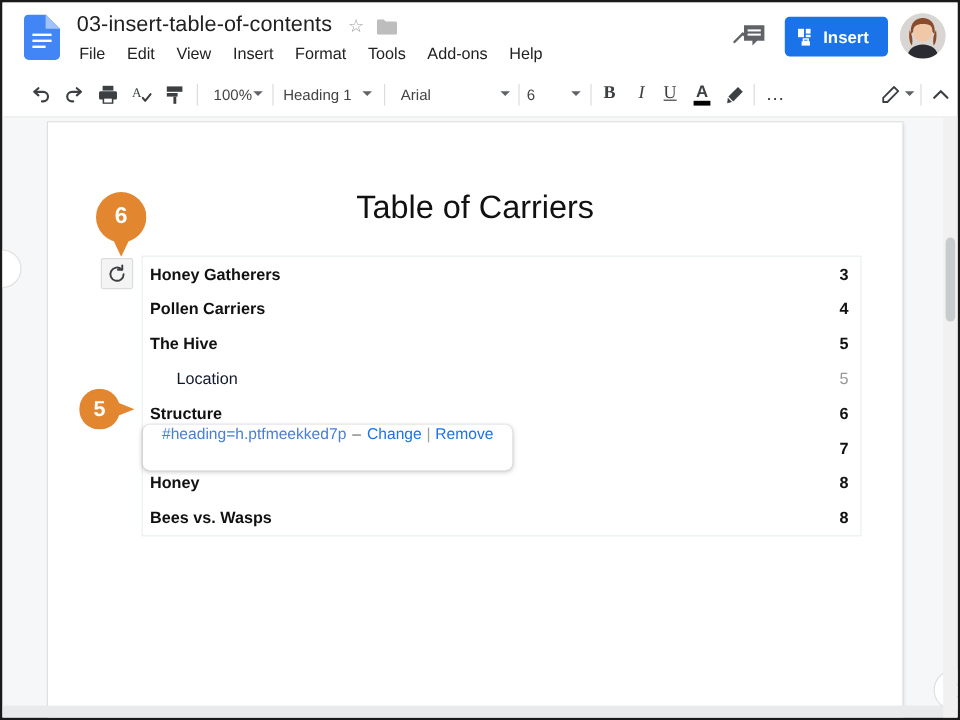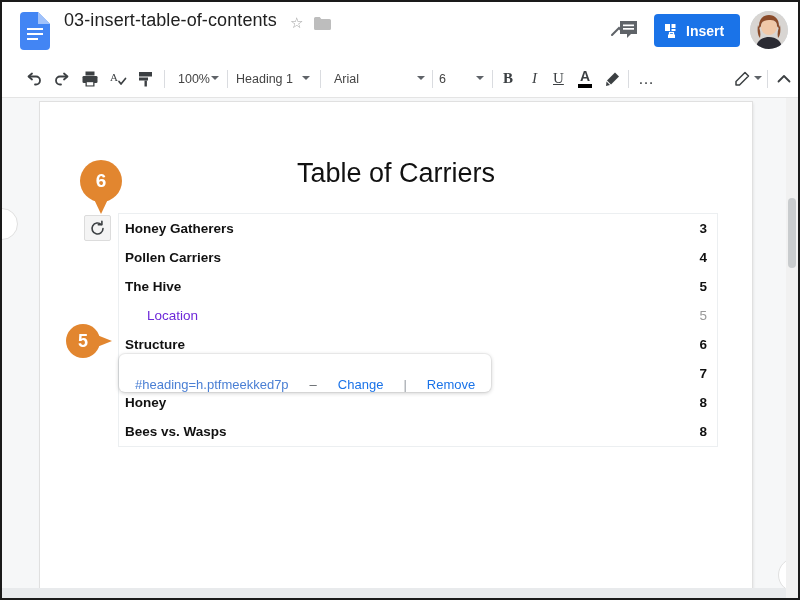--- a/index.html
+++ b/index.html
@@ -117,21 +117,21 @@
   .toc-row {
     position: relative; height: 29px;
     display: flex; align-items: center;
     padding: 0 12px 0 6px;
   }
   .toc-label {
     font-size: 13.5px; font-weight: bold; color: #111;
     white-space: nowrap;
   }
   .toc-row.lvl2 { padding-left: 28px; }
-  .toc-row.lvl2 .toc-label { font-weight: normal; color: #6d28d9; font-size: 13.5px; }
+  .toc-row.lvl2 .toc-label { font-weight: normal; color: #0f172a; font-size: 13.5px; }
   .toc-page {
     position: absolute; right: 10px;
     font-size: 13.5px; font-weight: bold; color: #111;
   }
   .toc-row.lvl2 .toc-page { font-weight: normal; color: #999; }
 
   
   .refresh-btn {
     position: absolute; left: 44px; top: 113px;
     width: 27px; height: 26px;
@@ -142,23 +142,23 @@
     cursor: pointer;
   }
 
   
   .link-tip {
     position: absolute; left: 79px; top: 252px;
     min-width: 300px; height: 38px;
     background: #ffffff;
     border-radius: 6px;
     box-shadow: 0 1px 4px rgba(0,0,0,.22), 0 0 0 1px rgba(0,0,0,.04);
-    display: flex; align-items: flex-end;
+    display: flex; align-items: flex-start;
     padding: 0 16px;
-    font-size: 13px; white-space: nowrap; gap: 16px;
+    font-size: 13px; white-space: nowrap;
   }
   .link-tip .url { color: #4a7fd4; }
   .link-tip .dash { color: #5f6368; margin: 0 5px; }
   .link-tip a { color: #1a73e8; text-decoration: none; cursor: pointer; }
   .link-tip .pipe { color: #9aa0a6; margin: 0 4px; }
 
   
   .callout-pin {
     position: absolute; width: 42px; height: 54px;
   }
@@ -221,20 +221,30 @@
     <div class="doc-title">03-insert-table-of-contents</div>
 
     <div class="star-icon">☆</div>
 
     <div class="folder-icon">
       <svg width="17" height="13" viewBox="0 0 17 13">
         <path d="M0 1.5A1.5 1.5 0 0 1 1.5 0h4.2l1.6 2H15.5A1.5 1.5 0 0 1 17 3.5v8A1.5 1.5 0 0 1 15.5 13h-14A1.5 1.5 0 0 1 0 11.5z" fill="#bdbdbd"></path>
       </svg>
     </div>
 
+    <div class="menubar">
+      <div class="menu-item">File</div>
+      <div class="menu-item">Edit</div>
+      <div class="menu-item">View</div>
+      <div class="menu-item">Insert</div>
+      <div class="menu-item">Format</div>
+      <div class="menu-item">Tools</div>
+      <div class="menu-item">Add-ons</div>
+      <div class="menu-item">Help</div>
+    </div>
 
     <div class="trend-icon">
       <svg width="26" height="22" viewBox="0 0 26 22">
         <path d="M3 16 L10 9 L14 13 L22 5" stroke="#5f6368" stroke-width="2" fill="none" stroke-linecap="round"></path>
         <path d="M17 5h6v6" stroke="#5f6368" stroke-width="2" fill="none" stroke-linecap="round" stroke-linejoin="round"></path>
       </svg>
     </div>
 
     <div class="comment-icon">
       <svg width="24" height="22" viewBox="0 0 24 22">

